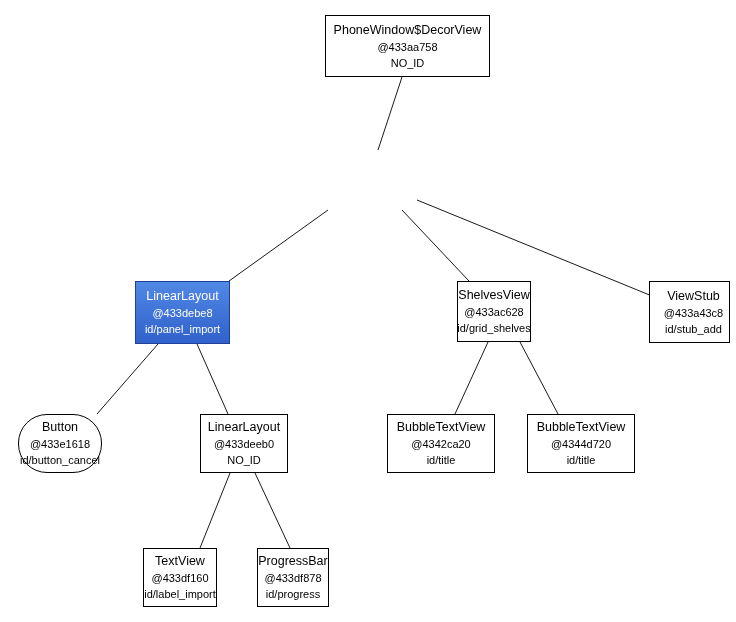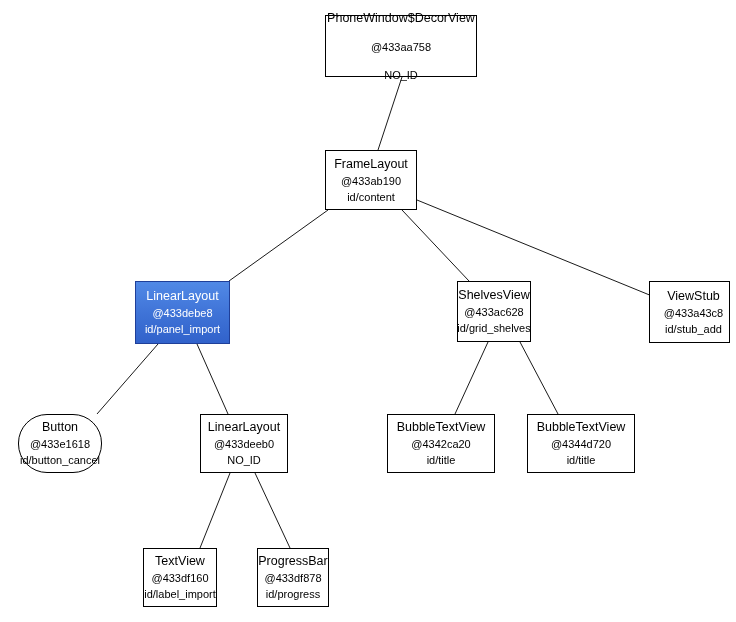--- a/index.html
+++ b/index.html
@@ -54,21 +54,21 @@
     background: linear-gradient(180deg, #5189e6 0%, #3e72d6 55%, #3162cb 100%);
     border: 1px solid #1f3f99;
   }
   .node.highlighted .cls,
   .node.highlighted .addr,
   .node.highlighted .vid {
     color: #ffffff;
   }
 
   
-  #n-decorview      { left: 325px; top: 15px;  width: 152px; height: 62px; gap: 12px; }
+  #n-decorview      { left: 325px; top: 15px;  width: 165px; height: 62px; }
   #n-framelayout    { left: 325px; top: 150px; width: 92px;  height: 60px; }
   #n-panel-import   { left: 135px; top: 281px; width: 95px;  height: 63px; }
   #n-shelvesview    { left: 457px; top: 281px; width: 74px;  height: 61px; }
   #n-viewstub       { left: 649px; top: 281px; width: 81px;  height: 62px; padding-left: 8px; }
   #n-button-cancel  { left: 18px;  top: 414px; width: 84px; height: 59px; border-radius: 29px; }
   #n-linearlayout2  { left: 200px; top: 414px; width: 88px;  height: 59px; }
   #n-bubble1        { left: 387px; top: 414px; width: 108px; height: 59px; }
   #n-bubble2        { left: 527px; top: 414px; width: 108px; height: 59px; }
   #n-textview       { left: 143px; top: 548px; width: 74px;  height: 59px; }
   #n-progressbar    { left: 257px; top: 548px; width: 72px;  height: 59px; }
@@ -90,25 +90,20 @@
     <line x1="230" y1="473" x2="200" y2="548"></line>
     <line x1="255" y1="473" x2="290" y2="548"></line>
   </svg>
 
   <div class="node" id="n-decorview">
     <span class="cls">PhoneWindow$DecorView</span>
     <span class="addr">@433aa758</span>
     <span class="vid">NO_ID</span>
   </div>
 
-  <div class="node" id="n-framelayout">
-    <span class="cls">FrameLayout</span>
-    <span class="addr">@433ab190</span>
-    <span class="vid">id/content</span>
-  </div>
 
   <div class="node highlighted" id="n-panel-import">
     <span class="cls">LinearLayout</span>
     <span class="addr">@433debe8</span>
     <span class="vid">id/panel_import</span>
   </div>
 
   <div class="node" id="n-shelvesview">
     <span class="cls">ShelvesView</span>
     <span class="addr">@433ac628</span>

